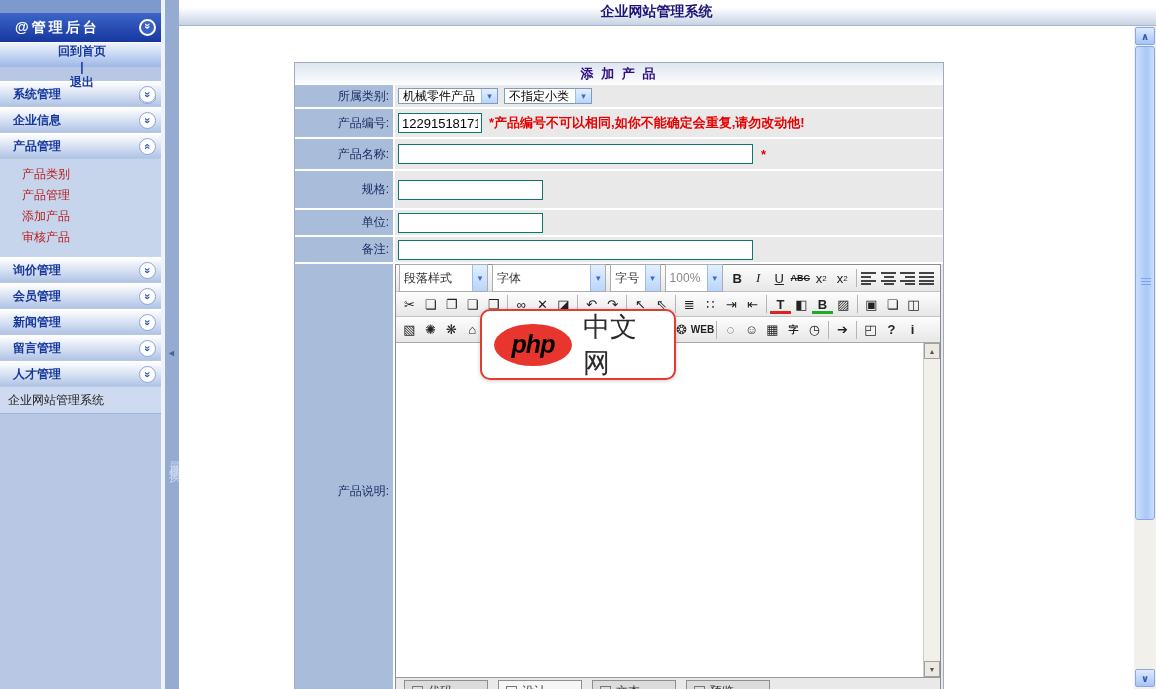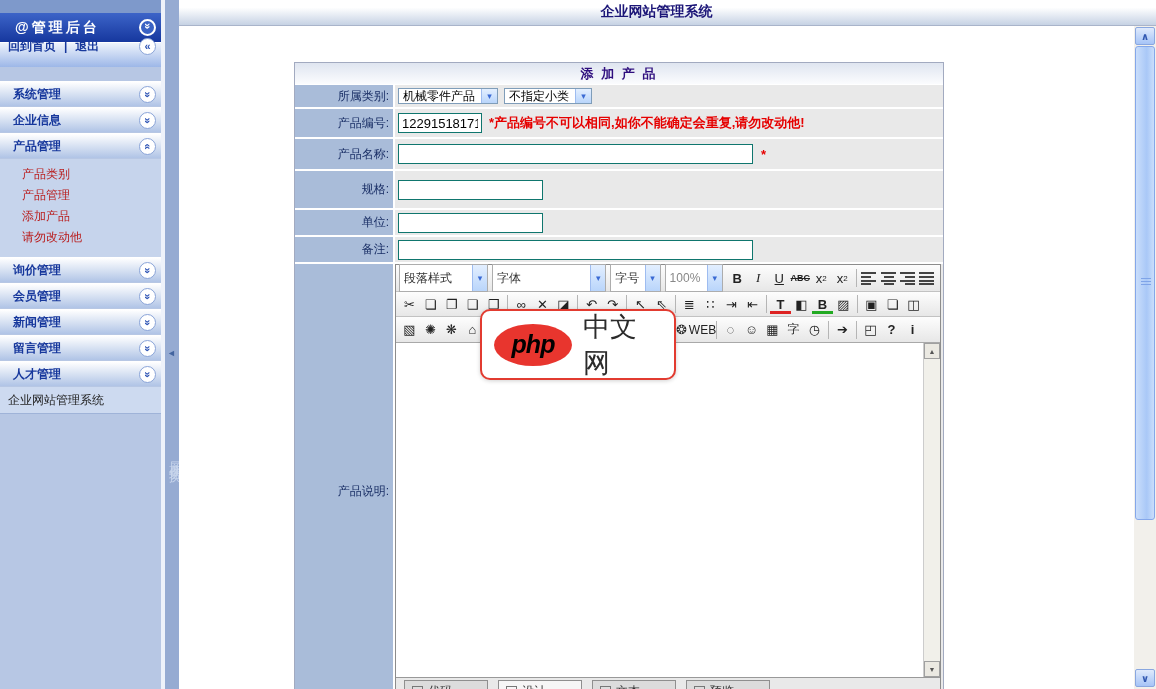--- a/index.html
+++ b/index.html
@@ -11,21 +11,21 @@
   body{font-family:"Liberation Sans","DejaVu Sans",sans-serif;}
   #canvas{position:relative;width:1156px;height:689px;overflow:hidden;background:#fff;}
 
   
   #sidebar{position:absolute;left:0;top:0;width:161px;height:689px;background:#b7c7e4;}
   .top-strip{height:13px;background:#7e99cb;}
   .sb-header{height:30px;background:linear-gradient(#3c64c8,#16379e);display:flex;align-items:center;
     color:#fff;font-weight:bold;font-size:14px;letter-spacing:3px;padding:0 5px 0 15px;border-bottom:1px solid #fff;}
   .sb-header .circ{margin-left:auto;background:#3a62c4;color:#fff;border:2px solid #fff;}
   .sb-nav{height:24px;background:linear-gradient(#eef3fc,#9db7e8);display:flex;align-items:center;
-    color:#17389c;font-weight:bold;font-size:12px;padding:0 5px 18px 8px;}
+    color:#17389c;font-weight:bold;font-size:12px;padding:0 5px 18px 8px;flex-direction:column;}
   .sb-nav .pipe{margin:0 8px;}
   .sb-nav .circ{margin-left:auto;}
   .circ{width:17px;height:17px;border-radius:50%;background:#fff;border:1px solid #8aa4d8;
     color:#2e54b5;font-size:11px;font-weight:bold;display:flex;align-items:center;justify-content:center;line-height:1;}
   .rot{display:inline-block;transform:rotate(90deg);}
   .sb-groups{margin-top:14px;}
   .sgroup{height:25px;margin-bottom:1px;background:linear-gradient(#ffffff,#b0c4e6);display:flex;align-items:center;
     padding:0 5px 0 13px;font-weight:bold;color:#16379c;font-size:12px;border-top:1px solid #fff;cursor:pointer;}
   .sgroup .circ{margin-left:auto;}
   .submenu{background:#c6d4ec;padding:5px 0 9px;}
@@ -80,21 +80,21 @@
     font-size:12px;color:#333;padding-left:4px;margin-right:4px;cursor:pointer;}
   .tsel .arr{width:15px;height:100%;margin-left:auto;background:linear-gradient(#e3efff,#b9d5fb);
     border-left:1px solid #9ebcf0;color:#3a6ad4;display:flex;align-items:center;justify-content:center;font-size:9px;}
   .tsel.dim{color:#888;}
   .ws1{width:92px}.ws2{width:118px}.ws3{width:52px}.ws4{width:60px}
   .tbtn{width:21px;height:20px;display:flex;align-items:center;justify-content:center;
     font-size:13px;color:#222;cursor:pointer;flex:0 0 auto;}
   .tbtn.b{font-weight:bold}.tbtn.i{font-style:italic;font-family:"Liberation Serif",serif;}
   .tbtn.u{text-decoration:underline}.tbtn.abc{font-size:9px;text-decoration:line-through;font-weight:bold;}
   .tbtn sup,.tbtn sub{font-size:8px;}
-  .tbtn.tiny{font-size:12px;font-weight:normal;}
+  .tbtn.tiny{font-size:10px;font-weight:bold;}
   .tbtn.clr-red{box-shadow:inset 0 -3px 0 #d22;}
   .tbtn.clr-grn{box-shadow:inset 0 -3px 0 #2a2;}
   .tsep{width:1px;height:18px;background:#b5b5b5;margin:0 3px;flex:0 0 auto;}
   .tgap{width:188px;flex:0 0 auto;}
   .alignsvg{display:flex;align-items:center;justify-content:center;width:20px;height:20px;cursor:pointer;}
 
   .ed-canvas{flex:1;display:flex;background:#fff;min-height:0;}
   .ed-page{flex:1;background:#fff;}
   .edsb{width:17px;display:flex;flex-direction:column;background:#f1f0ea;border-left:1px solid #ccc;}
   .edsb .sbtn{height:16px;background:#ebe9e2;border:1px solid #a0a0a0;color:#555;font-size:7px;
@@ -180,21 +180,21 @@
 
           <div class="subitem">
             <span>产品管理</span>
           </div>
 
           <div class="subitem">
             <span>添加产品</span>
           </div>
 
           <div class="subitem">
-            <span>请勿改动他</span>
+            <span>审核产品</span>
           </div>
         </div>
 
       <div>
 
           <div class="sgroup">
             <span>询价管理</span>
             <span class="circ">
               <span class="rot">»</span>
             </span>

